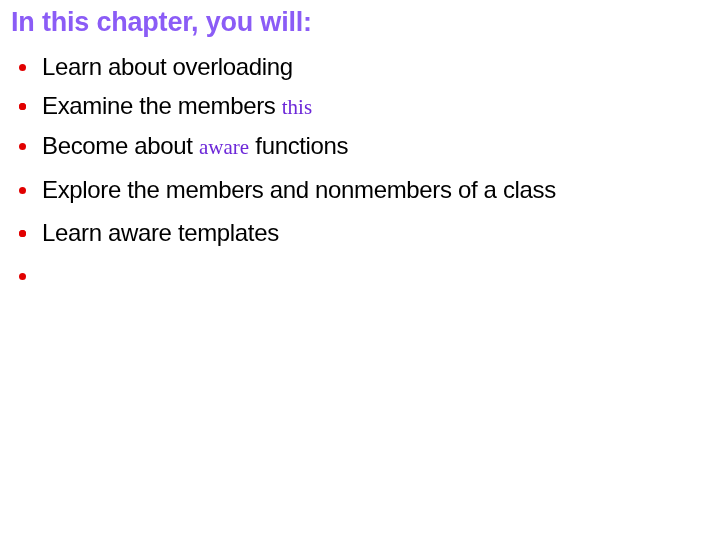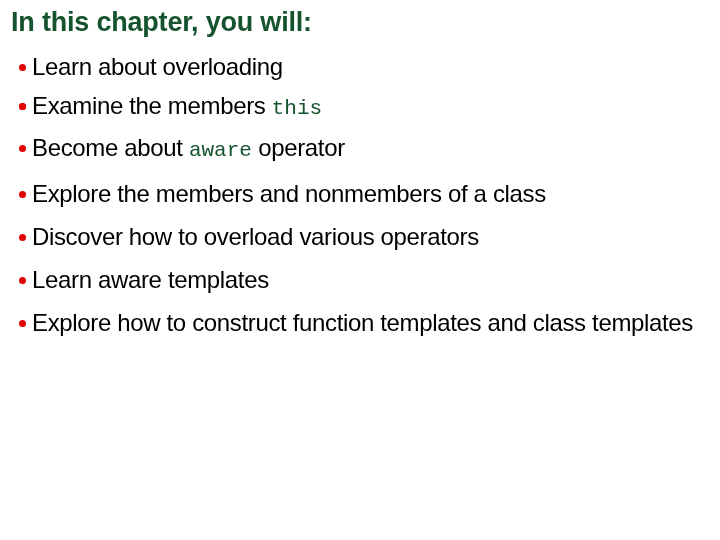--- a/index.html
+++ b/index.html
@@ -22,39 +22,39 @@
     background: #ffffff;
     box-sizing: border-box;
   }
 
   .slide-title {
     position: absolute;
     left: 11px;
     top: 7px;
     font-size: 27px;
     font-weight: bold;
-    color: #14532d;
+    color: #8b5cf6;
     letter-spacing: -0.2px;
     line-height: 30px;
     white-space: nowrap;
   }
 
   .bullet-list {
     position: absolute;
     left: 0;
     top: 50px;
     width: 720px;
     margin: 0;
     padding: 0;
     list-style: none;
   }
 
   .bullet-item {
     position: relative;
-    padding-left: 32px;
+    padding-left: 42px;
     padding-right: 2px;
     margin: 0;
     font-size: 24px;
     line-height: 34px;
     color: #000000;
     letter-spacing: -0.35px;
   }
 
   
   .bullet-item.group-a { margin-bottom: 5px; }
@@ -64,37 +64,37 @@
     position: absolute;
     left: 19px;
     top: 14px;
     width: 7px;
     height: 7px;
     border-radius: 50%;
     background: #e10000;
   }
 
   .code {
-    font-family: Liberation Mono, monospace;
+    font-family: Liberation Serif, serif;
     font-size: 21px;
-    color: #14532d;
+    color: #6d28d9;
     letter-spacing: 0;
   }
 </style>
 </head>
 <body>
 
 <div class="slide">
 
   <div class="slide-title">In this chapter, you will:</div>
 
   <ul class="bullet-list">
       <li class="bullet-item group-a"><span class="bullet-dot"></span><span><span>Learn about overloading</span></span></li>
       <li class="bullet-item group-a"><span class="bullet-dot"></span></li>
       <li class="bullet-item group-a"><span class="bullet-dot"></span><span><span>Examine the members </span><span class="code">this</span></span></li>
-      <li class="bullet-item group-a"><span class="bullet-dot"></span><span><span>Become about </span><span class="code">aware</span><span> operator</span></span></li>
+      <li class="bullet-item group-a"><span class="bullet-dot"></span><span><span>Become about </span><span class="code">aware</span><span> functions</span></span></li>
       <li class="bullet-item group-b"><span class="bullet-dot"></span><span><span>Explore the members and nonmembers of a class</span></span></li>
-      <li class="bullet-item group-b"><span class="bullet-dot"></span><span><span>Discover how to overload various operators</span></span></li>
+      <li class="bullet-item group-b"><span class="bullet-dot"></span></li>
       <li class="bullet-item group-b"><span class="bullet-dot"></span><span><span>Learn aware templates</span></span></li>
-      <li class="bullet-item group-b"><span class="bullet-dot"></span><span><span>Explore how to construct function templates and class templates</span></span></li>
+      <li class="bullet-item group-b"><span class="bullet-dot"></span></li>
     </ul>
 
 </div>
 
 </body></html>

